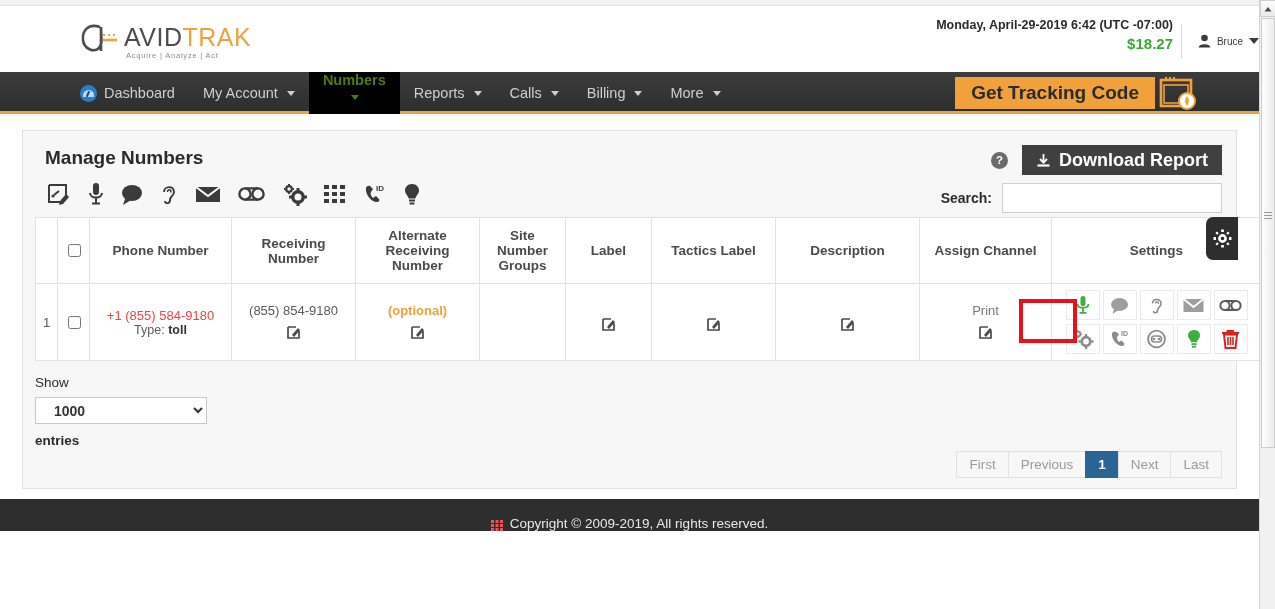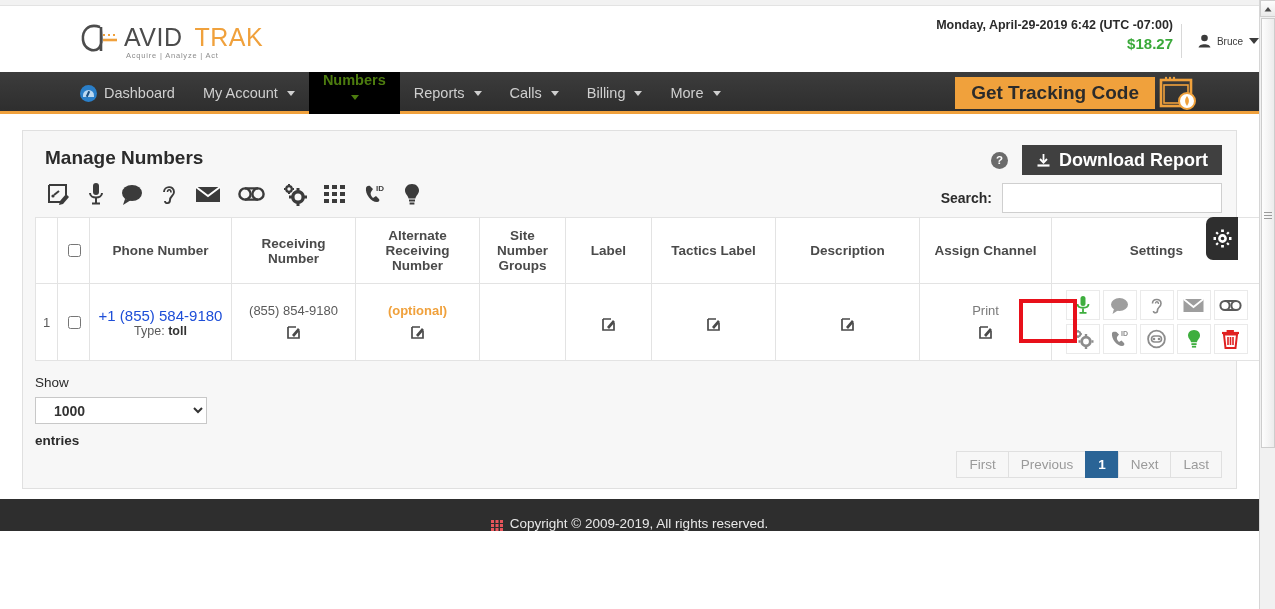--- a/index.html
+++ b/index.html
@@ -15,21 +15,21 @@
 
   
   .top-strip { height: 6px; background: #f2f2f2; border-bottom: 1px solid #e3e3e3; }
 
   
   .header { height: 66px; background:#fff; position: relative; }
   .logo { position:absolute; left:80px; top:11px; width:150px; height:48px; }
   .logo-mark { position:absolute; left:0; top:4px; width:42px; height:34px; }
   .logo-text { position:absolute; left:44px; top:6px; font-size:25px; letter-spacing:.5px; font-family:"Liberation Sans", sans-serif; }
   .lt-avid { color:#4c4c4c; font-weight:400; }
-  .lt-trak { color:#f0a13c; font-weight:400;margin-left:12px; }
+  .lt-trak { color:#f0a13c; font-weight:400; }
   .logo-sub { position:absolute; left:46px; top:34px; font-size:7.5px; color:#8c8c8c; letter-spacing:.8px; }
 
   .hdr-right { position:absolute; right:86px; top:12px; text-align:right; }
   .hdr-date { font-size:12.5px; font-weight:bold; color:#2b2b2b; font-family:"Liberation Sans", sans-serif; }
   .hdr-bal { font-size:15px; font-weight:bold; color:#3aa93a; margin-top:3px; }
   .hdr-user { position:absolute; right:0px; top:18px; display:flex; align-items:center; gap:6px;
               border-left:1px solid #d8d8d8; padding-left:16px; height:34px; }
   .hdr-user .uname { font-size:10px; color:#3b3b3b; }
   .caret { width:0;height:0;border-left:5px solid transparent;border-right:5px solid transparent;border-top:6px solid #3b3b3b; }
 
@@ -66,21 +66,21 @@
   .search-label { font-size:14px; font-weight:bold; color:#2b2b2b; }
   .search-input { width:220px; height:30px; border:1px solid #cfcfcf; background:#fff; padding:0 7px; font-size:13px; }
 
   
   table.numbers { width:100%; border-collapse:collapse; background:#fff; margin-top:6px; table-layout:fixed; }
   table.numbers th { border:1px solid #e3e3e3; background:#fff; color:#4a4a4a; font-size:13.5px; font-weight:bold;
                      padding:10px 4px; text-align:center; vertical-align:middle; }
   table.numbers td { border:1px solid #e3e3e3; background:#fff; padding:8px 4px; text-align:center; vertical-align:middle;
                      font-size:13px; color:#5a5a5a; }
   .cell-chk input, .hdr-chk input { width:13px; height:13px; }
-  .phone-main { font-size:15px; color:#1d4ed8; }
+  .phone-main { font-size:13px; color:#ef4444; }
   .phone-type { font-size:12.5px; color:#5a5a5a; }
   .phone-type b { color:#333; }
   .optional { color:#f0a13c; font-weight:bold; font-size:13px; }
   .edit-ico { display:inline-block; margin-top:7px; cursor:pointer; }
   .assign-print { font-size:13px; color:#7a7a7a; }
 
   .settings-cell { padding:6px 4px 6px 4px !important; }
   .set-grid { display:flex; flex-direction:column; align-items:center; gap:4px; }
   .set-row { display:flex; gap:3px; justify-content:center; }
   .set-btn { width:34px; height:30px; border:1px solid #eaeaea; display:flex; align-items:center; justify-content:center;

